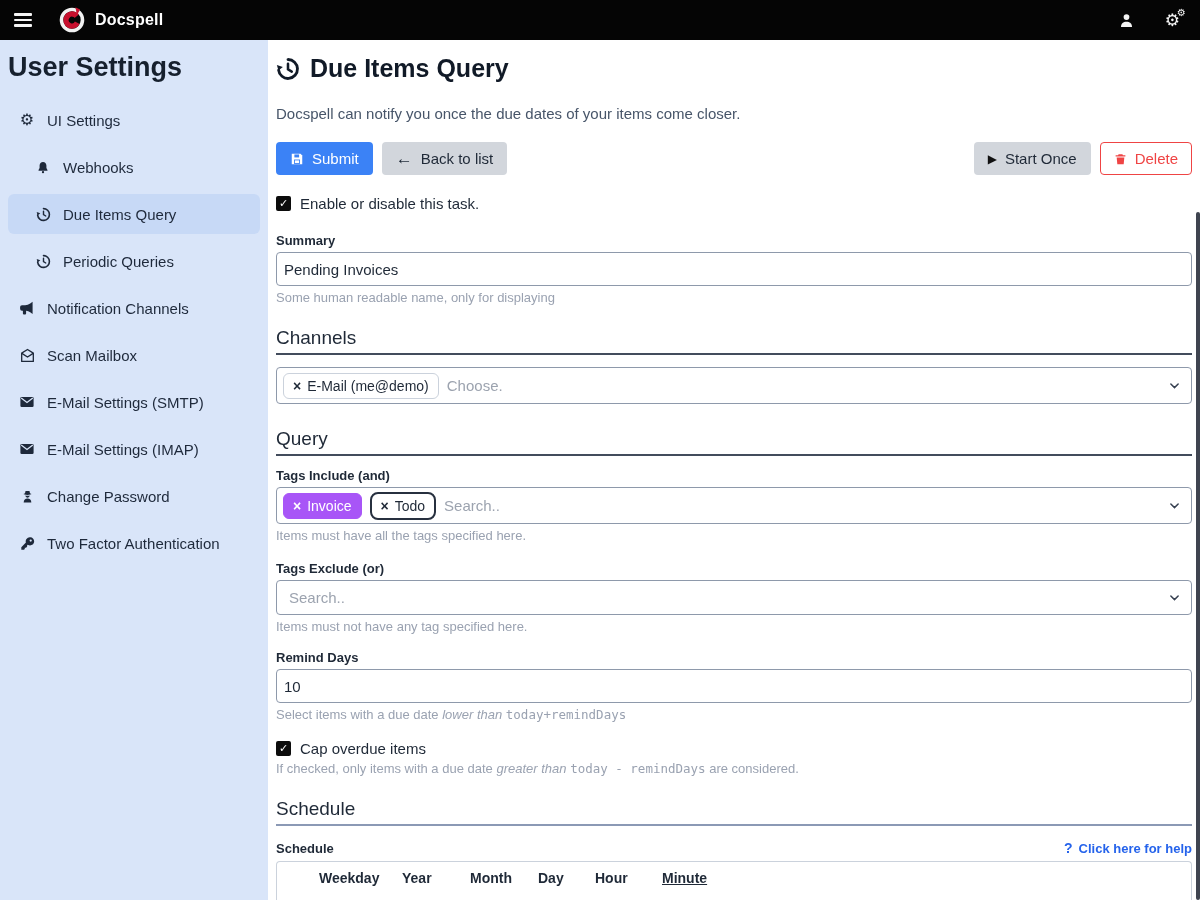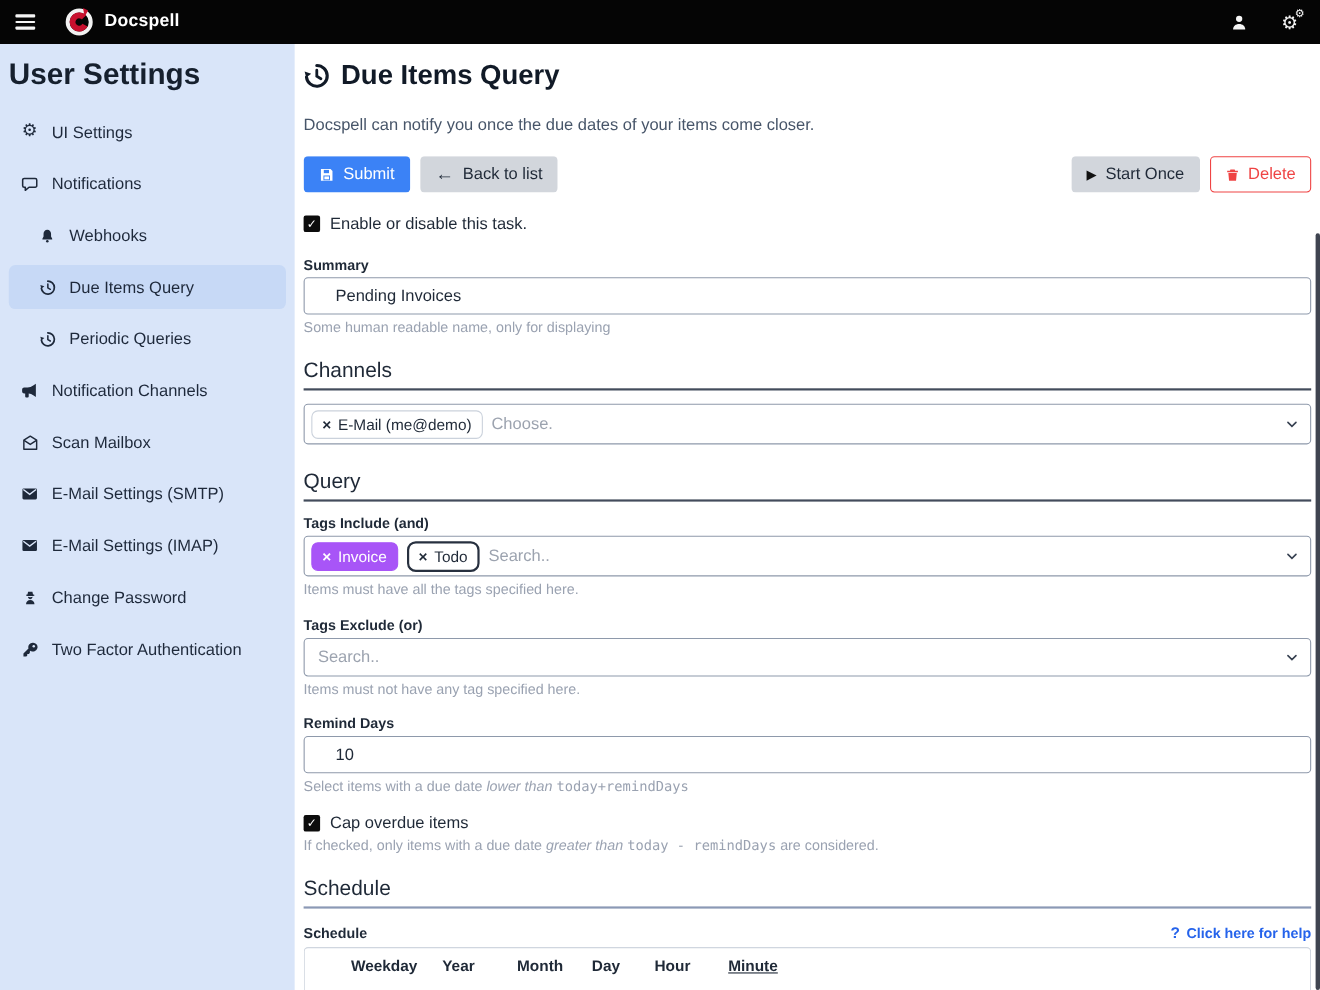--- a/index.html
+++ b/index.html
@@ -46,21 +46,21 @@
   .spacer { flex:1; }
   .arrow { font-size:17px; line-height:1; }
   .play { font-size:12px; color:#111; }
 
   .check-row { margin-top:20px; display:flex; align-items:center; gap:9px; font-size:15px; color:#1f2937; }
   .cb { width:15px; height:15px; background:#0c0c0c; border-radius:2px; color:#fff; font-size:11px;
         display:flex; align-items:center; justify-content:center; cursor:pointer; flex:none; }
 
   .field-label { margin-top:21px; font-size:13px; font-weight:bold; color:#1f2937; }
   .text-input { margin-top:4px; width:100%; height:34px; border:1px solid #8e99ab; border-radius:4px;
-                padding:0 28px; font-size:15px; color:#1f2937; font-family:inherit; background:#fff; }
+                padding:0 7px; font-size:15px; color:#1f2937; font-family:inherit; background:#fff; }
   .helper { margin-top:4px; font-size:13px; color:#9aa2b1; }
   .helper i { font-style:italic; }
   .mono { font-family:"DejaVu Sans Mono","Liberation Mono",monospace; font-size:12.5px; }
 
   .section-h { margin-top:22px; font-size:19px; font-weight:400; color:#1f2937; padding-bottom:4px;
                border-bottom:2px solid #434c5c; }
   .section-h.blue-rule { border-bottom:2px solid #8b99b5; }
 
   .mselect { position:relative; margin-top:12px; width:100%; min-height:37px; border:1px solid #8e99ab;
              border-radius:4px; display:flex; align-items:center; gap:8px; padding:3px 30px 3px 6px; cursor:pointer; }
@@ -123,28 +123,20 @@
   </div>
 
   <div class="sidebar">
     <div class="sb-title">User Settings</div>
 
     <div class="sb-item">
       <span class="sb-ic glyph">⚙</span>
       <span>UI Settings</span>
     </div>
 
-    <div class="sb-item">
-      <span class="sb-ic">
-        <svg width="16" height="16" viewBox="0 0 16 16">
-            <path d="M3 3.2h10a1.4 1.4 0 0 1 1.4 1.4v5.2A1.4 1.4 0 0 1 13 11.2H7.4L4 14v-2.8H3a1.4 1.4 0 0 1-1.4-1.4V4.6A1.4 1.4 0 0 1 3 3.2z" fill="none" stroke="#1e293b" stroke-width="1.4" stroke-linejoin="round"></path>
-          </svg>
-      </span>
-      <span>Notifications</span>
-    </div>
 
     <div class="sb-item sub">
       <span class="sb-ic">
         <svg width="14" height="15" viewBox="0 0 16 16" fill="#1e293b">
             <path d="M8 1.6c-2.3 0-3.9 1.8-3.9 4.1v2.9L2.9 10.8v.8h10.2v-.8L11.9 8.6V5.7c0-2.3-1.6-4.1-3.9-4.1z"></path>
             <circle cx="8" cy="13.4" r="1.3"></circle>
           </svg>
       </span>
       <span>Webhooks</span>
     </div>

